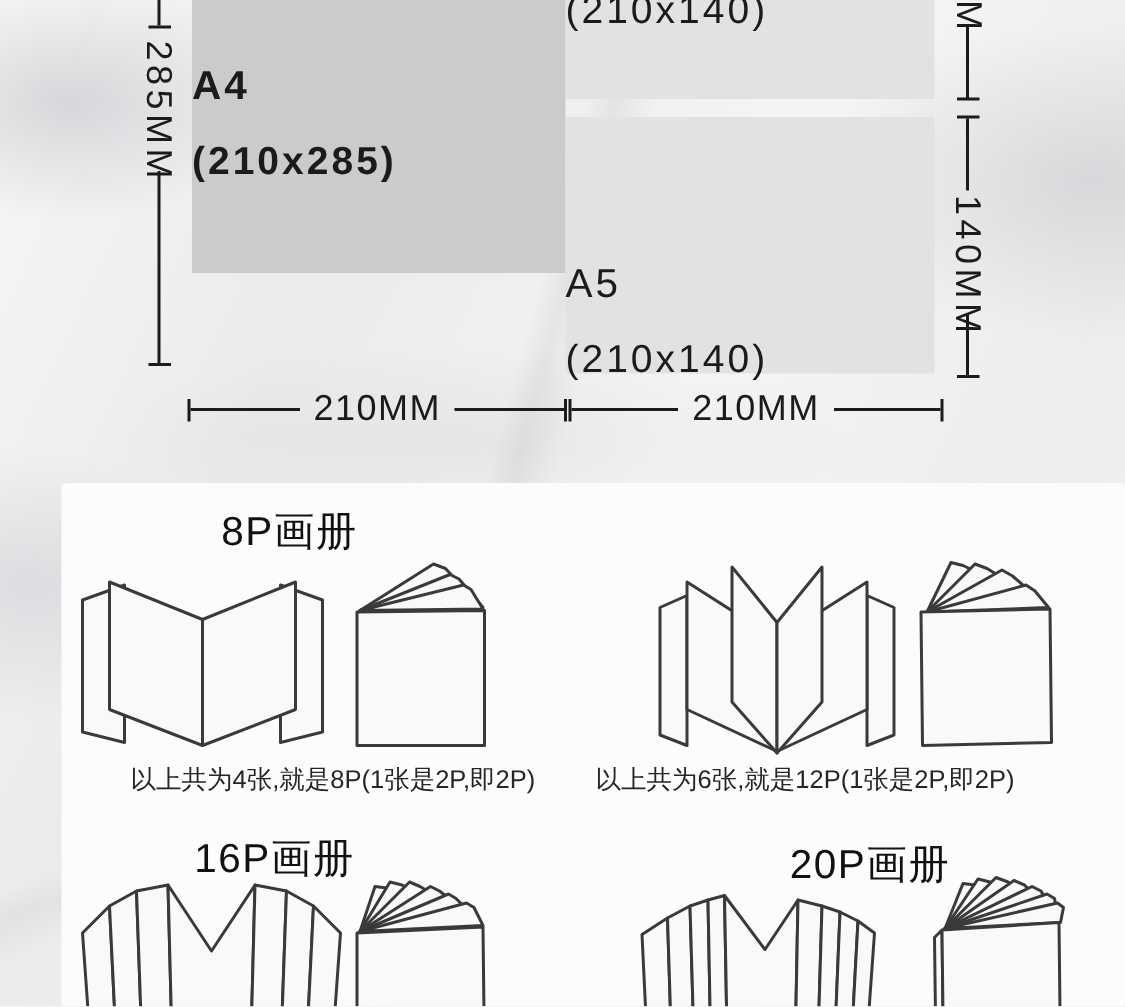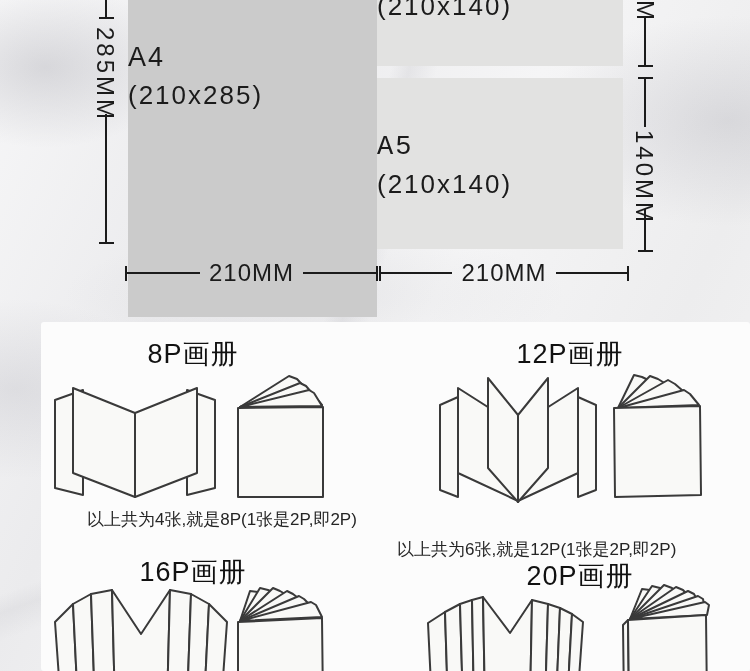--- a/index.html
+++ b/index.html
@@ -13,27 +13,27 @@
       radial-gradient(ellipse 260px 150px at 2% 58%, rgba(140,140,152,.18), transparent 60%),
       radial-gradient(ellipse 300px 170px at 97% 18%, rgba(145,145,156,.24), transparent 62%),
       radial-gradient(ellipse 230px 140px at 98% 72%, rgba(140,140,150,.16), transparent 60%),
       radial-gradient(ellipse 420px 110px at 42% 44%, rgba(150,150,158,.12), transparent 60%),
       linear-gradient(105deg, transparent 44%, rgba(120,120,132,.10) 46%, transparent 49%),
       linear-gradient(160deg, transparent 63%, rgba(120,120,132,.08) 65%, transparent 68%),
       linear-gradient(115deg,#f7f7f8 0%,#ebebed 28%,#f5f5f6 54%,#ededee 78%,#f4f4f5 100%);
   }
   
   .rect{position:absolute;}
-  .a4{left:128px;top:0;width:249px;height:317px;background:#cbcbcb;}
+  .a4{left:128px;top:0;width:249px;height:182px;background:#cbcbcb;font-weight:bold;}
   .a5t{left:377px;top:0;width:246px;height:66px;background:#e2e2e1;overflow:hidden;}
   .a5b{left:377px;top:78px;width:246px;height:171px;background:#e2e2e1;}
   .rect-name{font-size:27px;letter-spacing:2px;}
-  .rect-dims{font-size:26px;letter-spacing:2px;margin-top:7px;}
+  .rect-dims{font-size:26px;letter-spacing:2px;margin-top:19px;}
   .a4 .rect-name{padding-top:42px;}
-  .a5b .rect-name{padding-top:54px;font-family:Liberation Mono, monospace;}
+  .a5b .rect-name{padding-top:96px;}
   .a5t .rect-dims{margin-top:-9px;}
   .dline{position:absolute;background:#1b1b1b;}
   .vlabel{
     position:absolute;writing-mode:vertical-rl;
     font-size:24px;letter-spacing:3px;line-height:26px;white-space:nowrap;
   }
   .hdim{position:absolute;display:flex;align-items:center;height:24px;top:261px;}
   .hdim .vtick{width:2px;height:15px;background:#1b1b1b;}
   .hdim .hline{flex:1;height:2px;background:#1b1b1b;}
   .hdim .hlabel{font-size:24px;letter-spacing:1px;padding:0 9px;line-height:24px;}
@@ -109,39 +109,38 @@
       <polygon class="page" points="147,6 85,31 85,115 147,91"></polygon>
     </svg>
     <svg class="ill" style="left:187px;top:46px;" width="100" height="132" viewBox="0 0 100 132">
       <polygon class="page" points="12,39 61,8 69,11 93,37"></polygon>
       <polygon class="page" points="12,39 72,15 78,18 94,37"></polygon>
       <polygon class="page" points="12,39 81,22 86,25 94,38"></polygon>
       <polygon class="page" points="10,40 95,39 95,129 10,129"></polygon>
     </svg>
     <div class="bk-caption" style="left:14px;top:186px;margin-left:32px;">以上共为4张,就是8P(1张是2P,即2P)</div>
 
-    <div class="bk-title" style="left:434px;top:14px;">12P画册</div>
     <svg class="ill" style="left:387px;top:51px;" width="172" height="132" viewBox="0 0 172 132">
       <polygon class="page" points="12,32 30,24 30,124 12,117"></polygon>
       <polygon class="page" points="168,32 150,24 150,124 168,117"></polygon>
       <polygon class="page" points="30,15 88,52 88,127 30,100"></polygon>
       <polygon class="page" points="150,15 92,52 92,127 150,100"></polygon>
       <polygon class="page" points="60,5 90,42 90,129 60,95"></polygon>
       <polygon class="page" points="120,5 90,42 90,129 120,95"></polygon>
     </svg>
     <svg class="ill" style="left:567px;top:46px;" width="100" height="132" viewBox="0 0 100 132">
       <polygon class="page" points="10,40 26,7 34,9 88,35"></polygon>
       <polygon class="page" points="10,40 42,8 50,11 89,35"></polygon>
       <polygon class="page" points="10,40 60,12 67,16 90,36"></polygon>
       <polygon class="page" points="10,40 76,22 82,26 91,37"></polygon>
       <polygon class="page" points="6,40 92,38 93,127 7,129"></polygon>
     </svg>
-    <div class="bk-caption" style="left:356px;top:186px;margin-top:30px;">以上共为6张,就是12P(1张是2P,即2P)</div>
+    <div class="bk-caption" style="left:356px;top:186px;">以上共为6张,就是12P(1张是2P,即2P)</div>
 
-    <div class="bk-title" style="left:57px;top:232px;text-align:center;">16P画册</div>
+    <div class="bk-title" style="left:47px;top:232px;text-align:center;">16P画册</div>
     <svg class="ill" style="left:5px;top:264px;" width="190" height="120" viewBox="0 0 190 120">
       <polygon class="page" points="9,36 27,18 32,120 15,120"></polygon>
       <polygon class="page" points="27,18 45,8 49,120 32,120"></polygon>
       <polygon class="page" points="45,8 66,4 69,120 49,120"></polygon>
       <polygon class="page" points="66,4 95,48 124,4 121,120 69,120"></polygon>
       <polygon class="page" points="124,4 145,8 141,120 121,120"></polygon>
       <polygon class="page" points="145,8 163,18 158,120 141,120"></polygon>
       <polygon class="page" points="163,18 181,36 175,120 158,120"></polygon>
     </svg>
     <svg class="ill" style="left:191px;top:262px;" width="100" height="120" viewBox="0 0 100 120">

